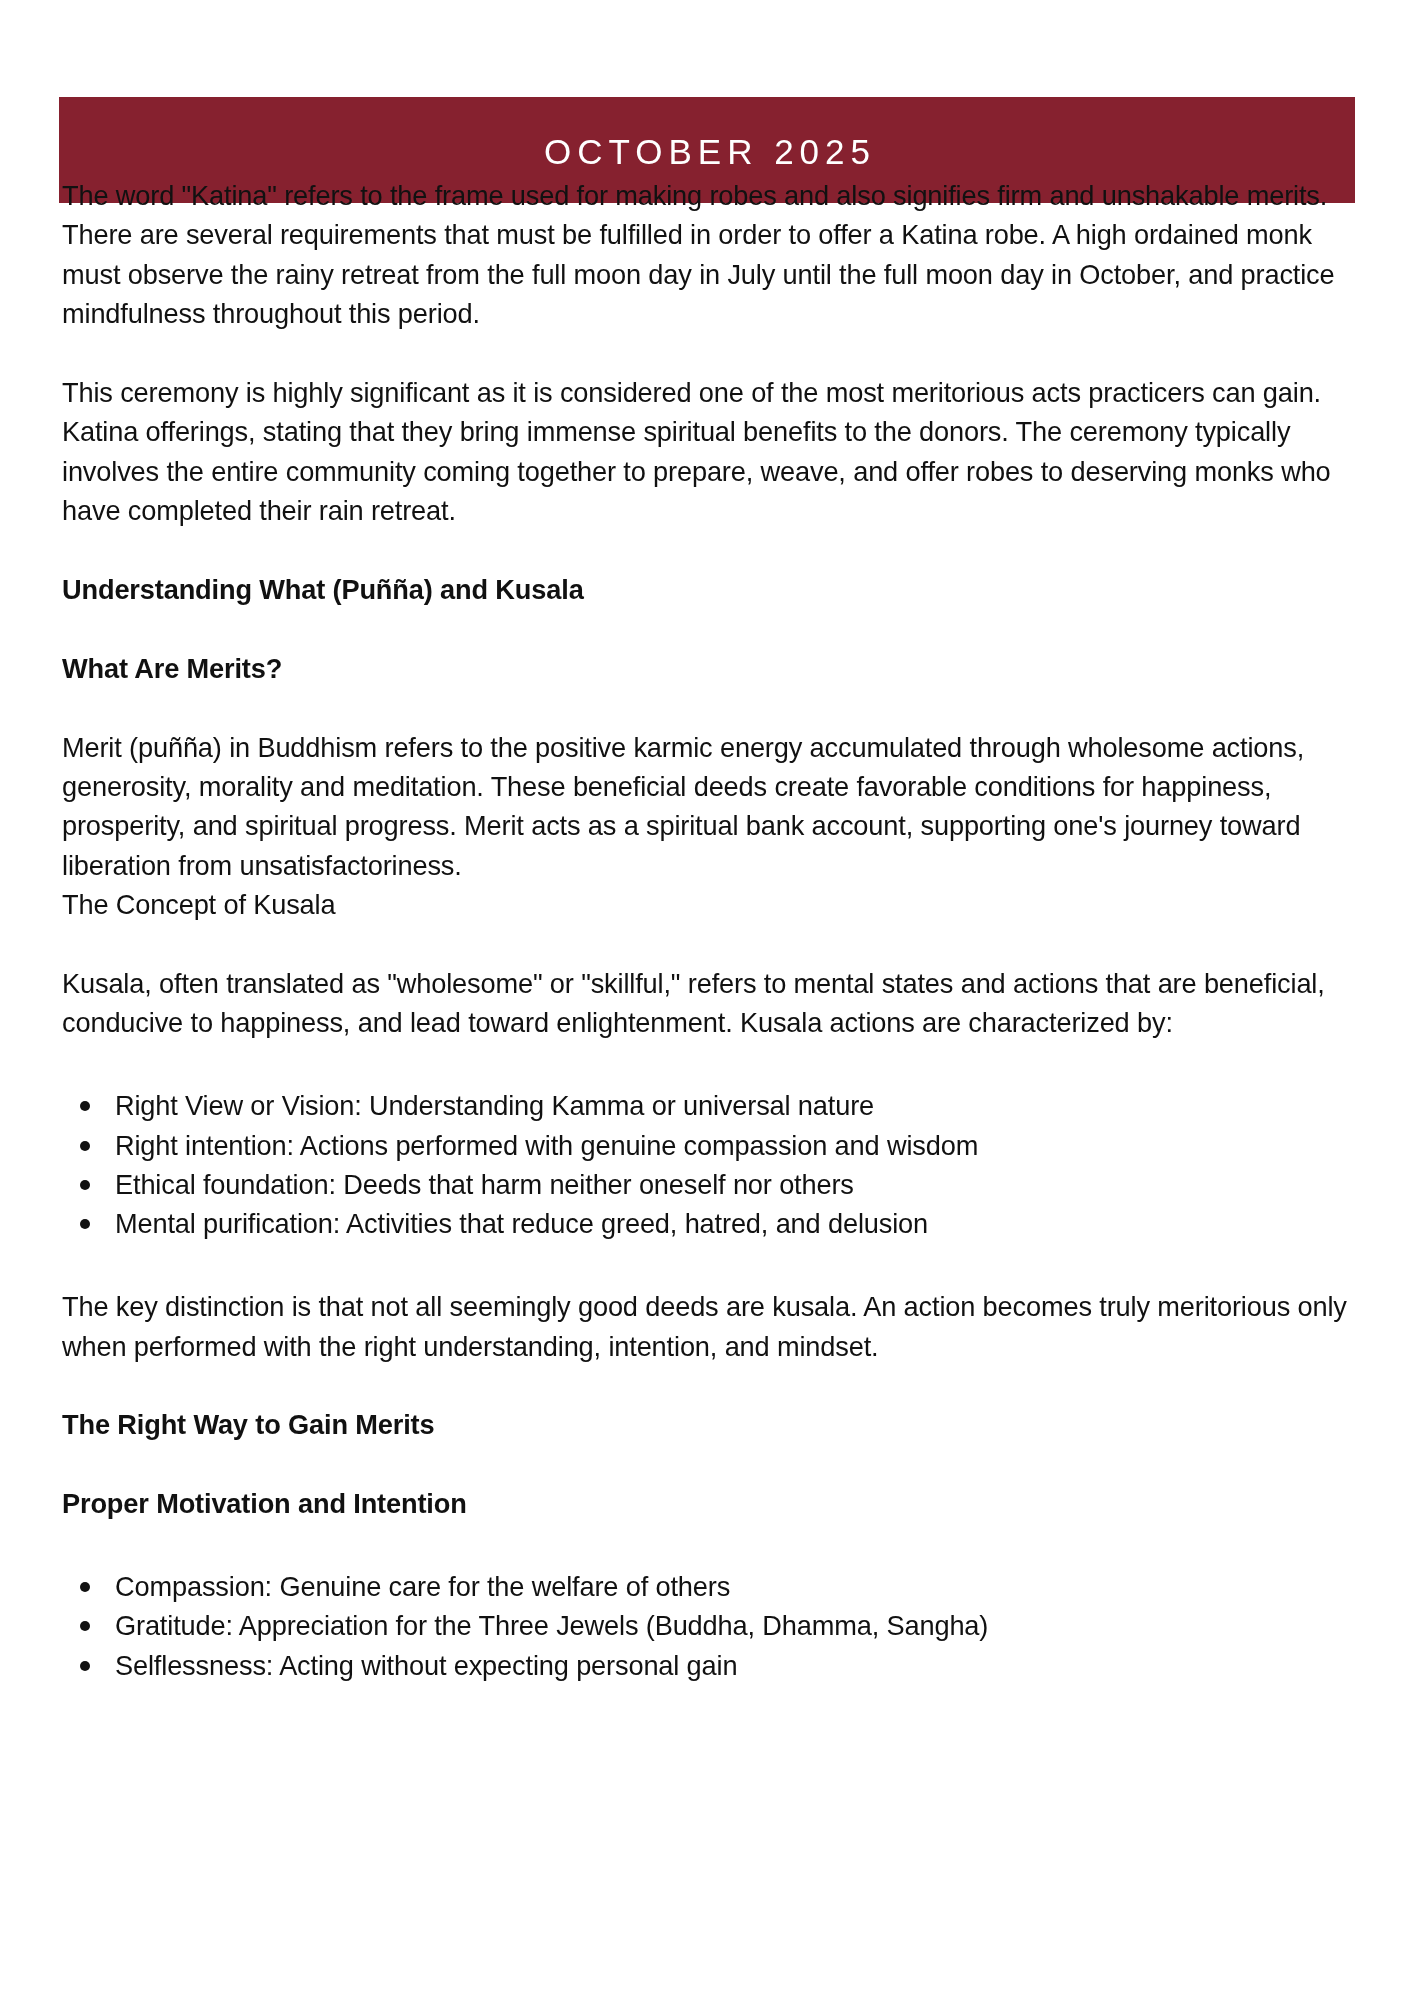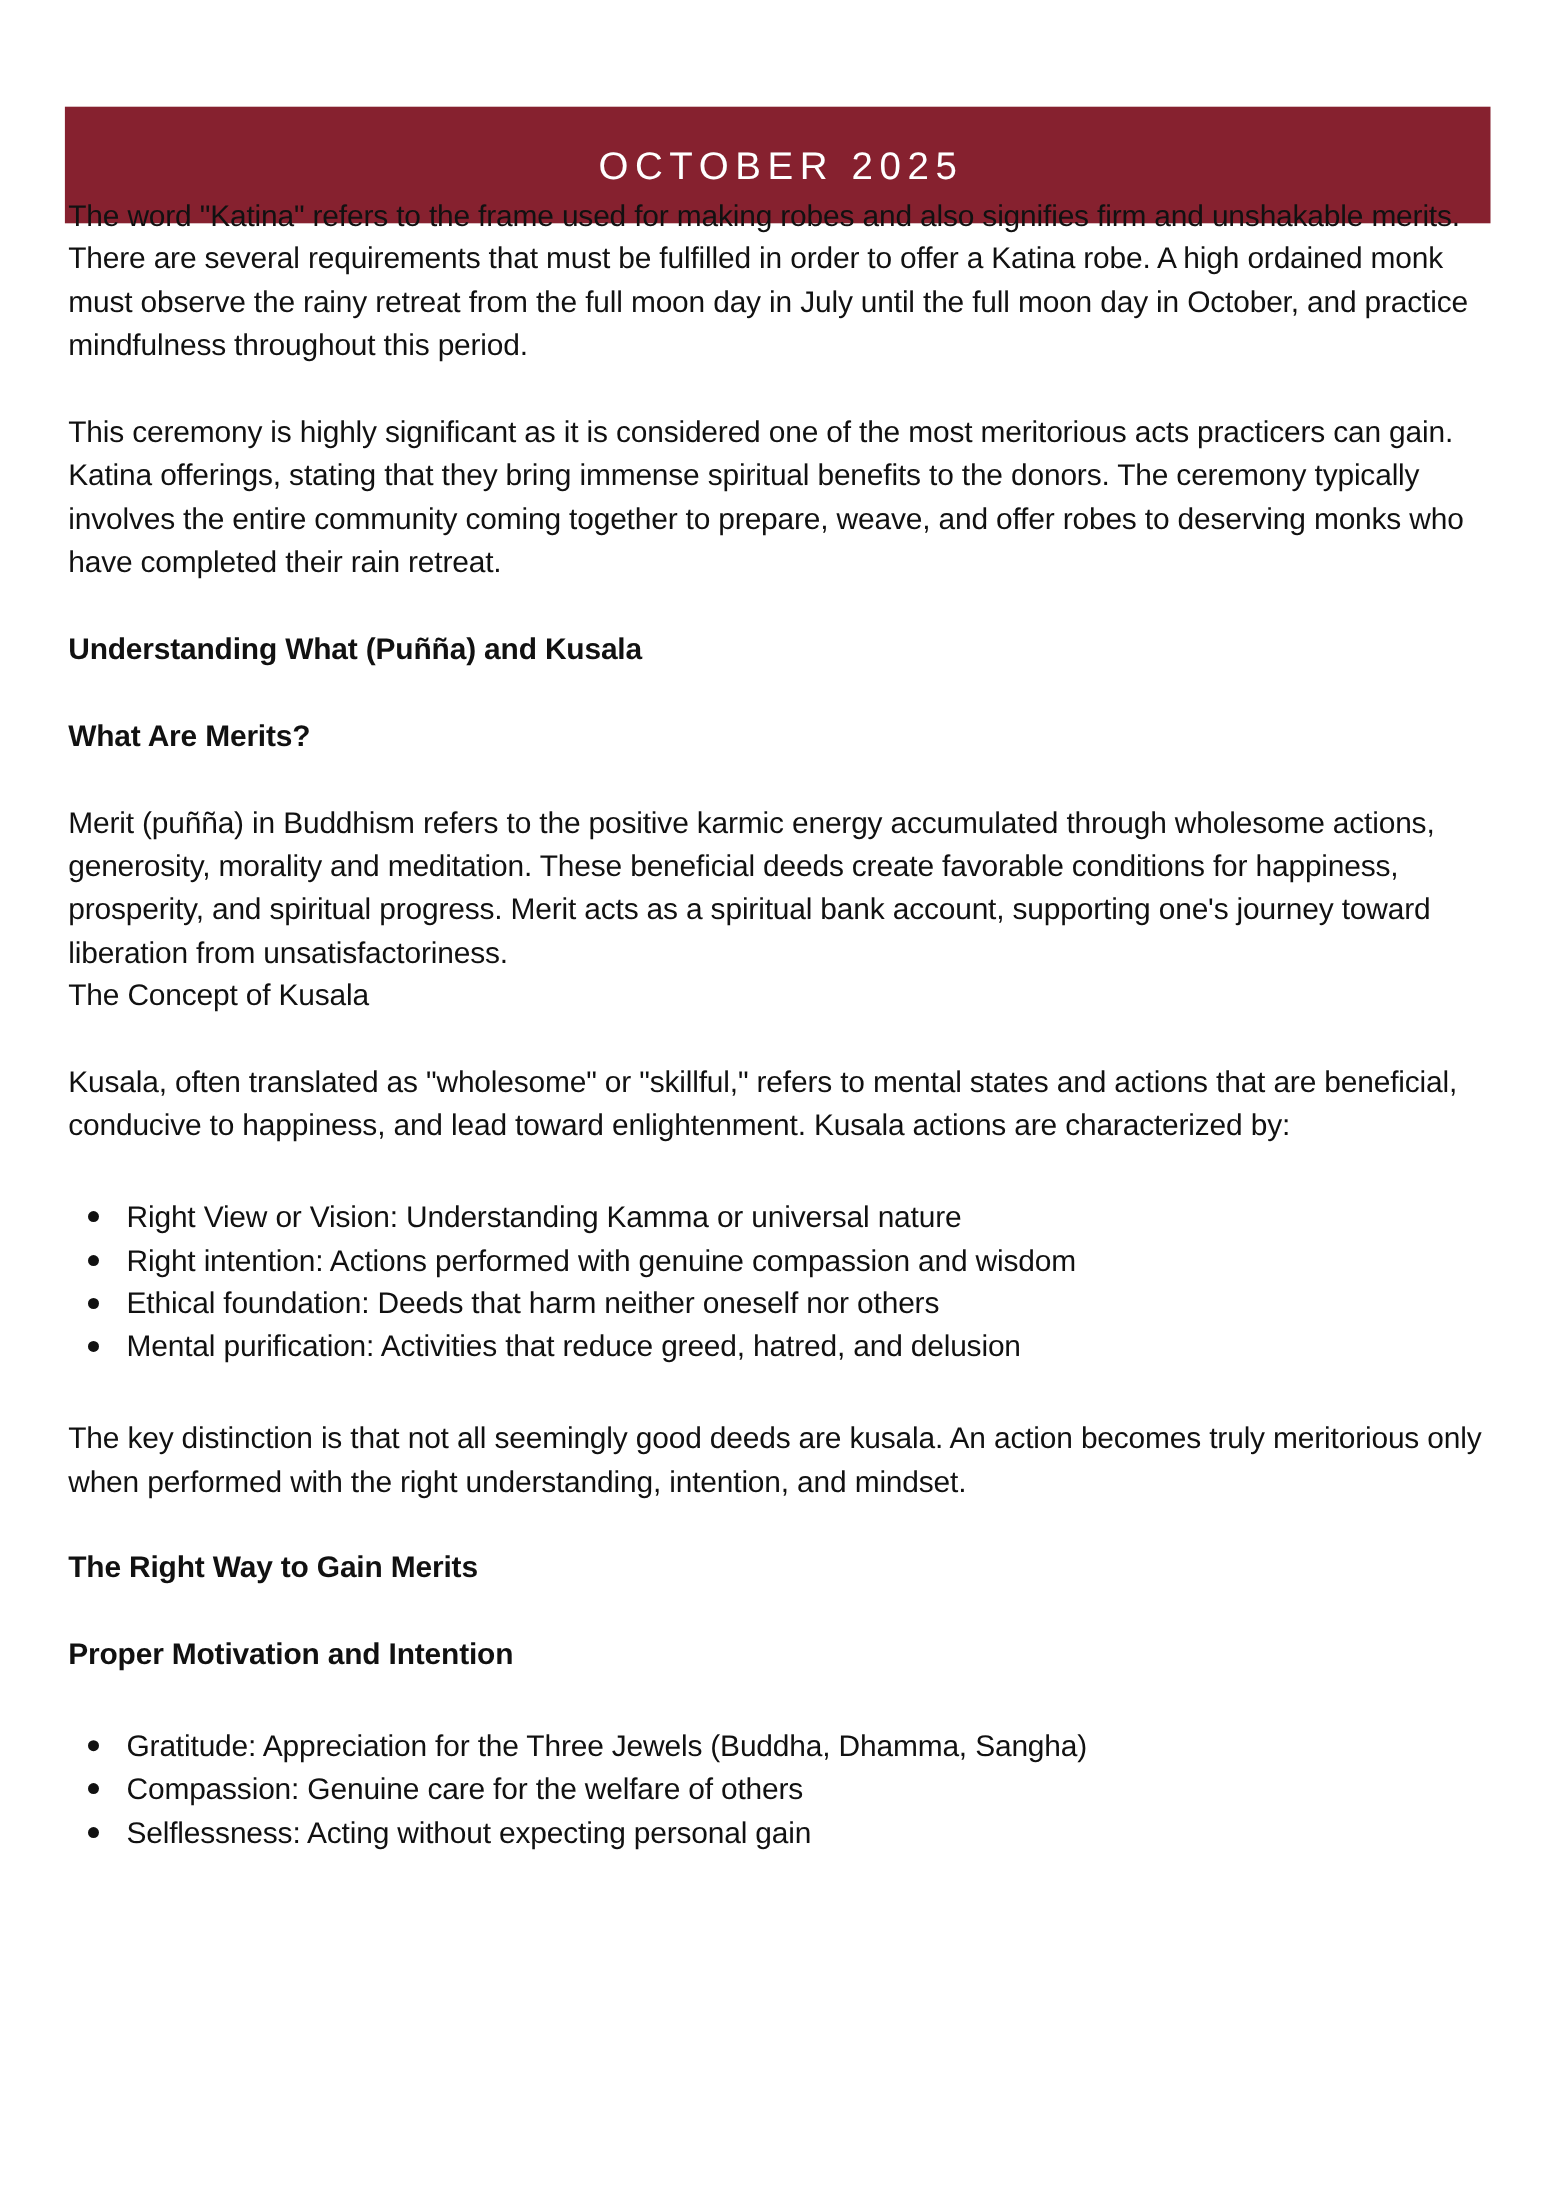--- a/index.html
+++ b/index.html
@@ -105,17 +105,17 @@
   </ul>
   <div class="gap"></div>
   <p>The key distinction is that not all seemingly good deeds are kusala. An action becomes truly meritorious only when performed with the right understanding, intention, and mindset.</p>
   <div class="gap"></div>
 
   <p class="heading">The Right Way to Gain Merits</p>
   <div class="gap"></div>
   <p class="heading">Proper Motivation and Intention</p>
   <div class="gap"></div>
   <ul class="bullets">
+    <li><span class="bullet"></span><span>Compassion: Genuine care for the welfare of others</span></li>
     <li><span class="bullet"></span><span>Gratitude: Appreciation for the Three Jewels (Buddha, Dhamma, Sangha)</span></li>
-    <li><span class="bullet"></span><span>Compassion: Genuine care for the welfare of others</span></li>
     <li><span class="bullet"></span><span>Selflessness: Acting without expecting personal gain</span></li>
   </ul>
 </div>
 
 </body></html>

